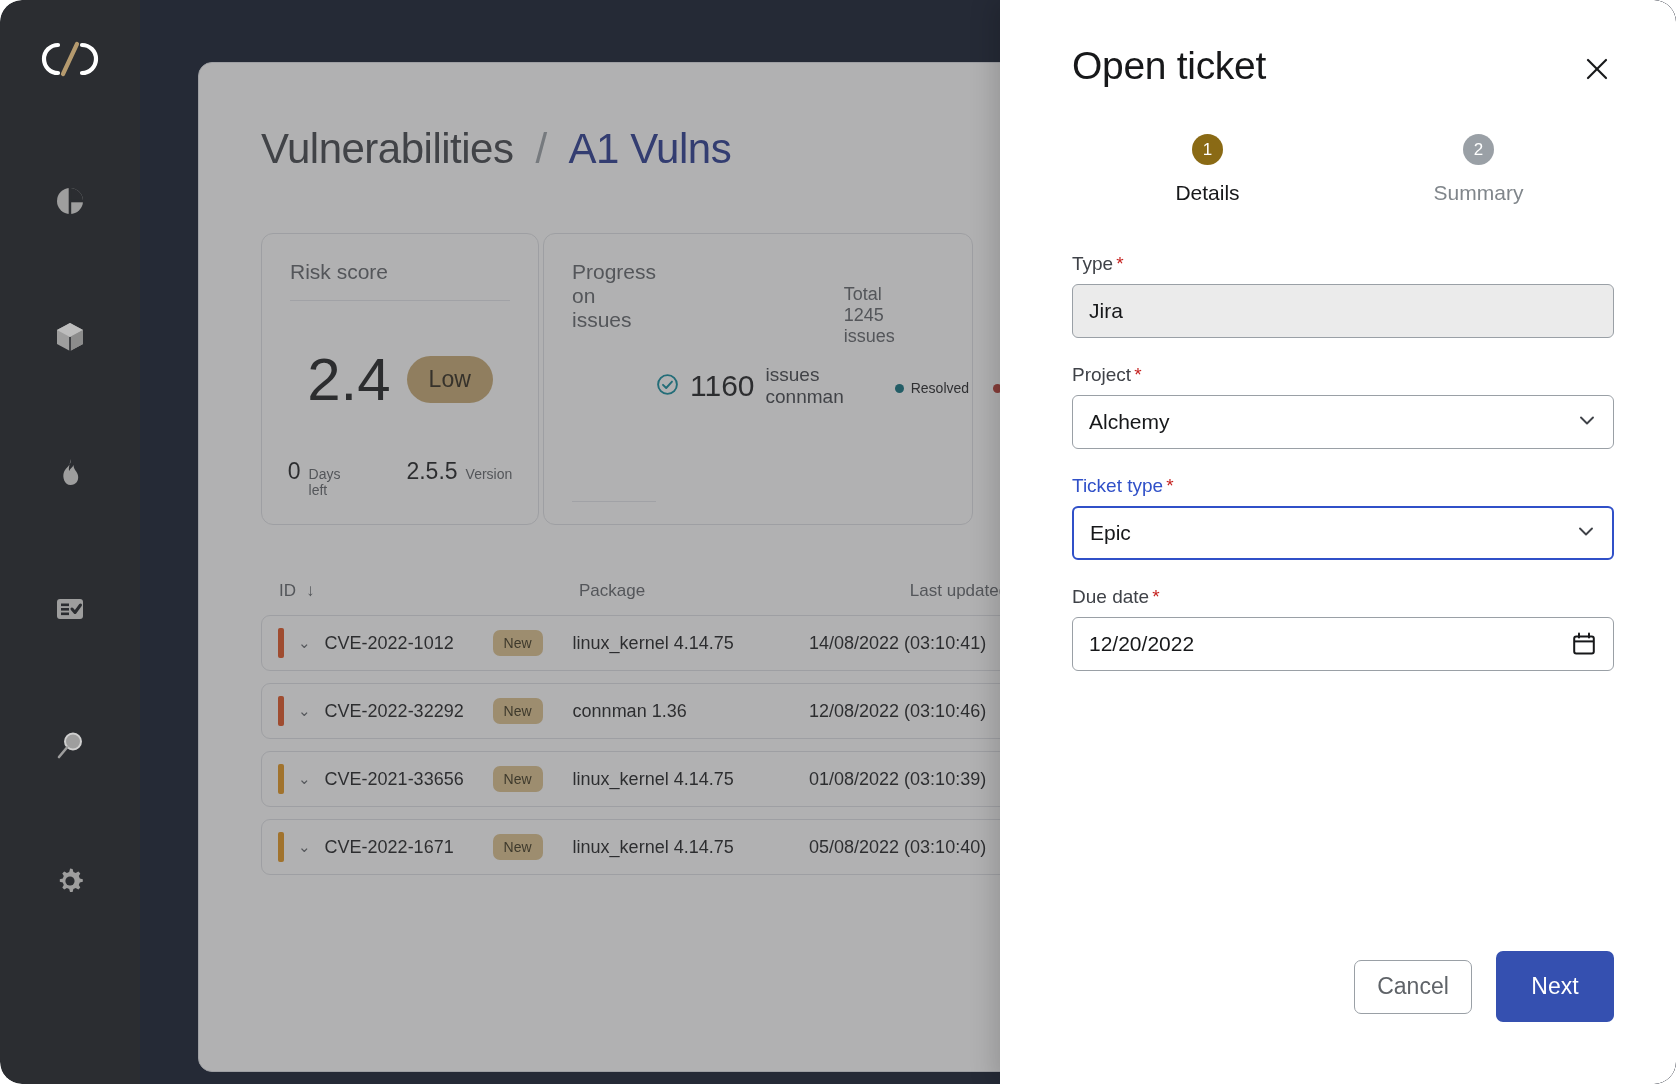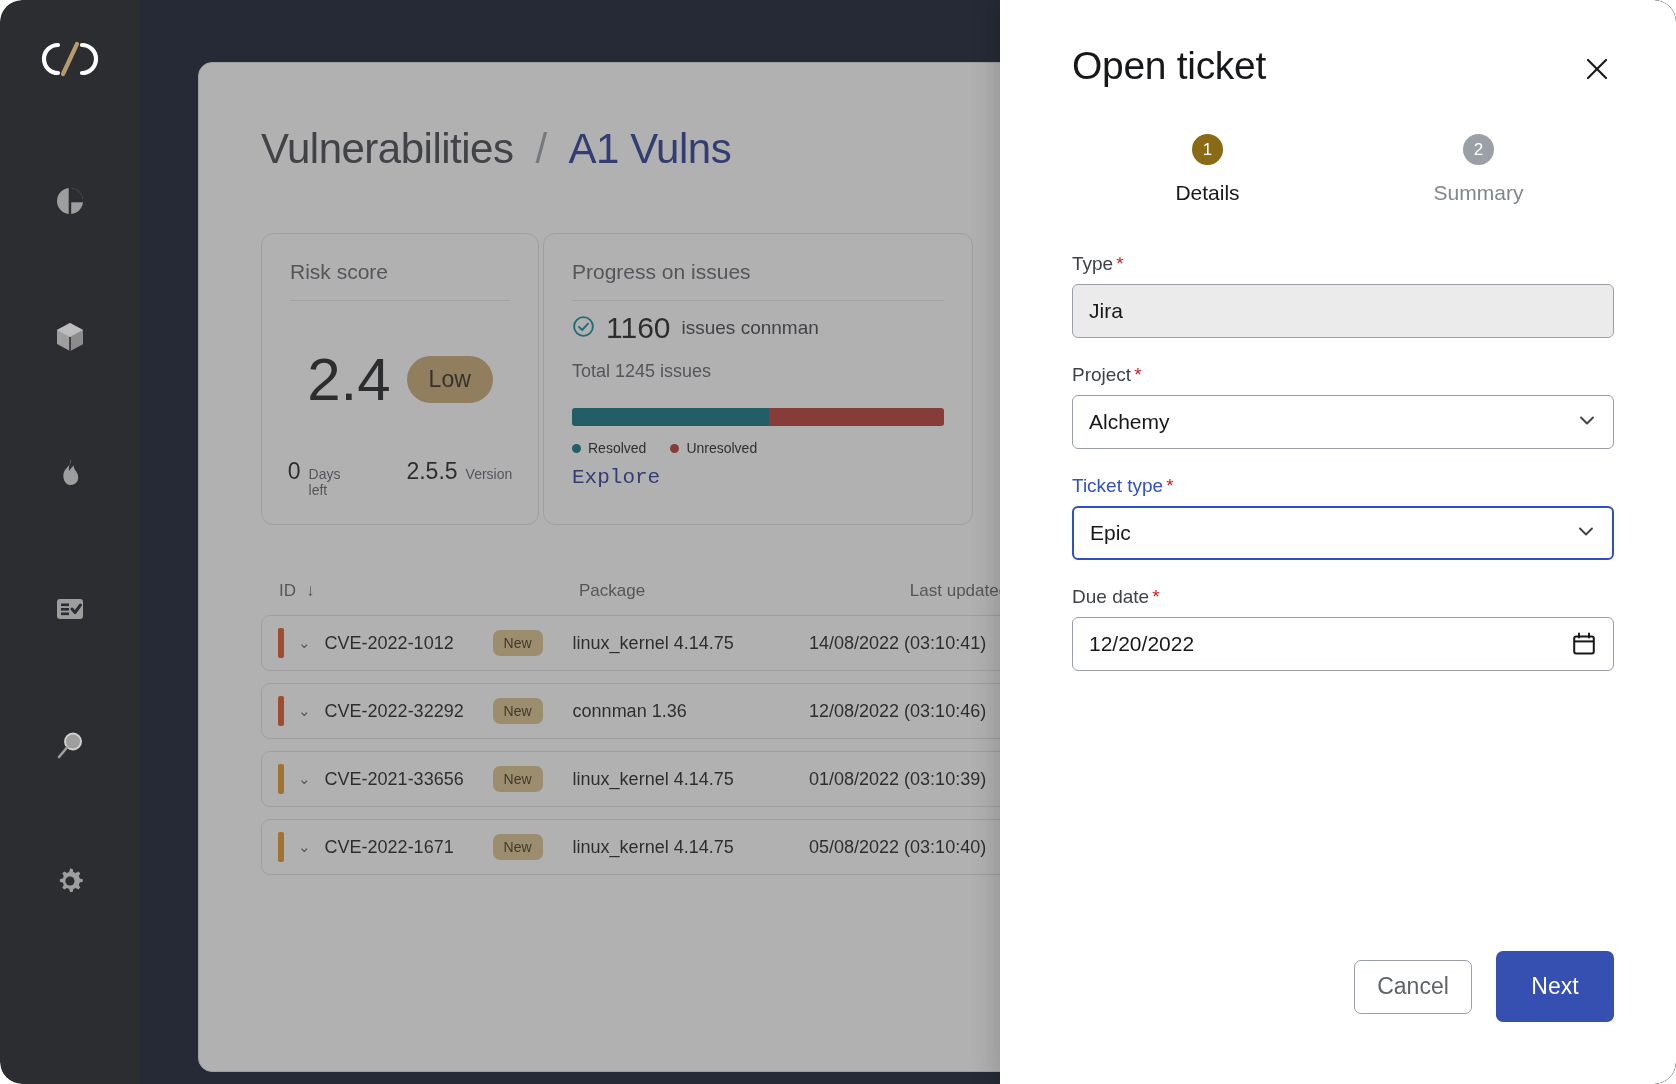--- a/index.html
+++ b/index.html
@@ -78,25 +78,25 @@
   #risk-badge {
     background: #c6a871; color: #2c2517;
     border-radius: 999px; padding: 10px 22px;
     font-size: 23px;
   }
   #risk-foot { display: flex; gap: 66px; justify-content: center; padding-bottom: 4px; }
   .foot-pair { display: flex; align-items: baseline; gap: 8px; }
   .foot-num { font-size: 23px; color: #1b1c1e; }
   .foot-lbl { font-size: 14px; color: #5f6368; }
 
-  #progress-card { width: 430px; height: 292px; display: flex; flex-direction: column; }
+  #progress-card { width: 430px; height: 292px; display: flex; flex-direction: row; }
   #resolved-line { margin-top: 10px; display: flex; align-items: center; gap: 11px; }
   #resolved-num { font-size: 30px; color: #1b1c1e; font-weight: 400; }
   #resolved-lbl { font-size: 19px; color: #3f4248; }
-  #total-line { margin-top: 16px; font-size: 18px; color: #5f6368; }
+  #total-line { margin-top: 24px; font-size: 18px; color: #5f6368; }
   #bar { margin-top: 26px; height: 18px; border-radius: 3px; overflow: hidden; display: flex; background: #eee; }
   #bar .seg-resolved { background: #0b6f7d; }
   #bar .seg-unresolved { background: #b5372f; }
   #legend { margin-top: 14px; display: flex; gap: 24px; font-size: 14px; color: #202124; }
   .legend-item { display: flex; align-items: center; gap: 7px; }
   .dot { width: 9px; height: 9px; border-radius: 50%; }
   .dot.resolved { background: #0b6f7d; }
   .dot.unresolved { background: #b5372f; }
   #explore { margin-top: 10px; font-size: 21px; color: #27388f; cursor: pointer; font-family: Liberation Mono, monospace; }
 

